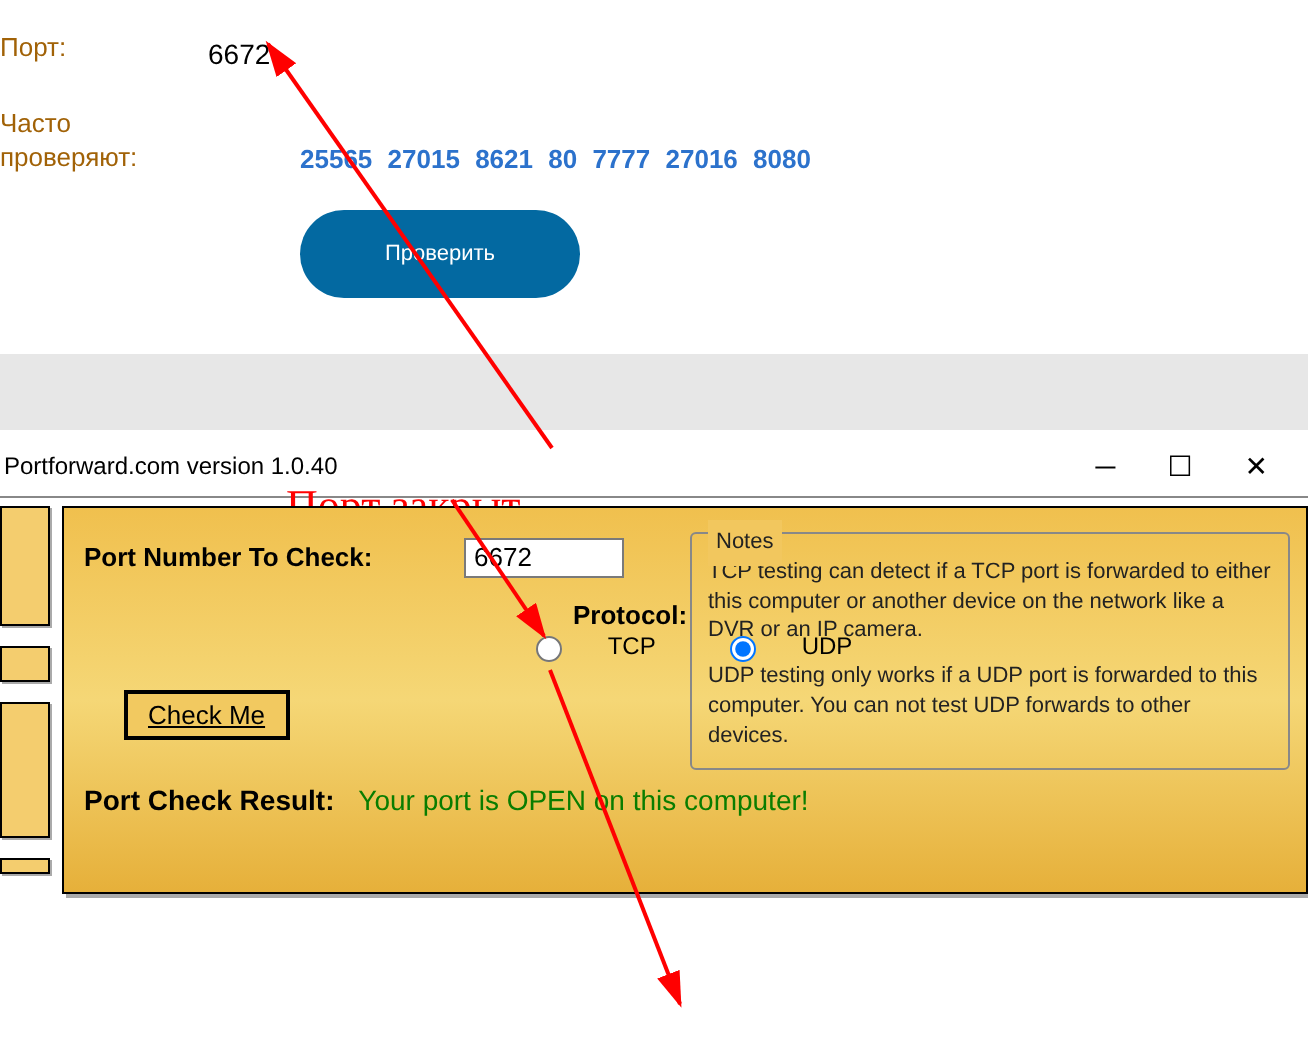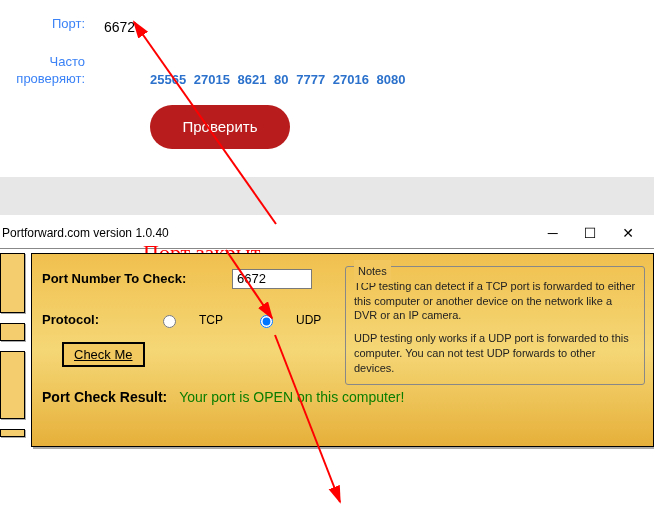--- a/index.html
+++ b/index.html
@@ -17,22 +17,22 @@
     background: #fff;
     padding-top: 12px;
   }
   .row {
     display: flex;
     align-items: flex-start;
     margin-bottom: 8px;
   }
   .label-col {
     width: 95px;
-    text-align: right;
-    color: #3b82f6;
+    text-align: left;
+    color: #a16207;
     font-size: 13px;
     padding-right: 10px;
     padding-top: 4px;
     line-height: 1.3;
   }
   .port-input {
     width: 345px;
     height: 30px;
     padding: 4px 8px;
     font-size: 14px;
@@ -45,25 +45,25 @@
     font-size: 13px;
     font-weight: bold;
     padding-top: 4px;
   }
   .freq-ports span { margin-right: 4px; cursor: pointer; }
   .check-btn {
     margin-left: 150px;
     margin-top: 18px;
     width: 140px;
     height: 44px;
-    background: #b91c1c;
+    background: #0369a1;
     border: none;
     border-radius: 22px;
     color: #fff;
-    font-size: 15px;
+    font-size: 11px;
     cursor: pointer;
   }
   .grey-bar {
     background: #e7e7e7;
     height: 38px;
     width: 100%;
     margin-top: 28px;
   }
   
   .closed-text {
@@ -120,21 +120,21 @@
   .pf-label { font-weight: bold; width: 190px; }
   .pf-input {
     width: 80px;
     height: 20px;
     font-size: 13px;
     border: 1px solid #7a7a7a;
     background: #fff;
     padding: 1px 4px;
     font-family: Arial, sans-serif;
   }
-  .pf-proto { margin-top: 20px; display:flex; align-items:center; }
+  .pf-proto { margin-top: 8px; display:flex; align-items:center;flex-direction:column; }
   .pf-proto .pf-label { width: 112px; }
   .radio-group { display:flex; gap:32px; font-size:12px; margin-left:4px; }
   .radio-group label { display:flex; align-items:center; gap:20px; }
   .checkme {
     margin-top: 14px;
     background: #f2c960;
     border: 2px solid #000;
     padding: 3px 10px;
     font-size: 13px;
     text-decoration: underline;

